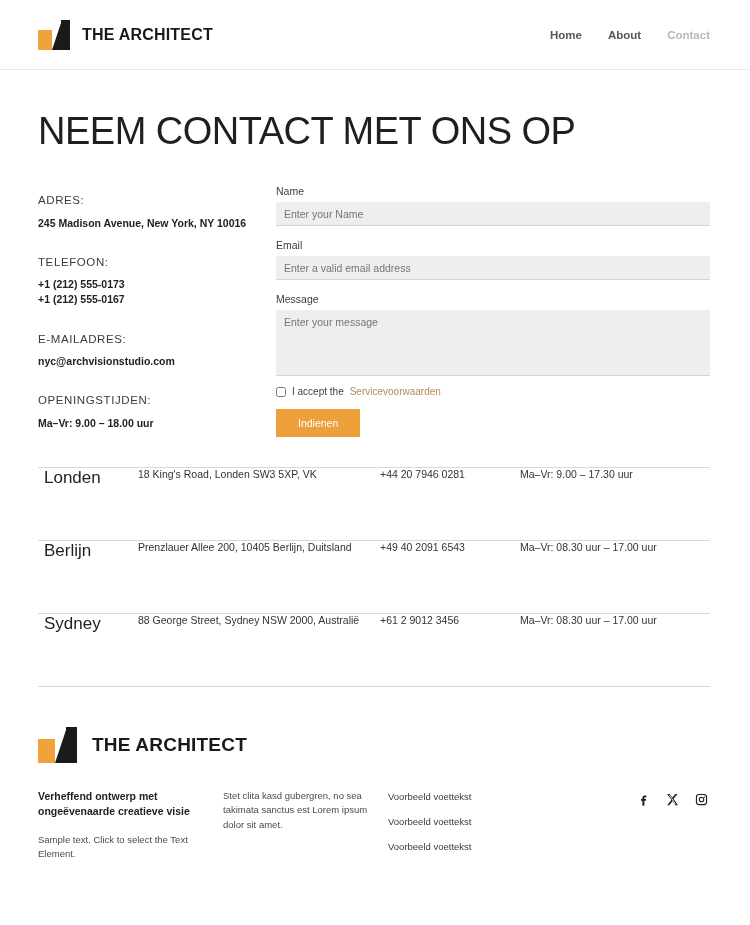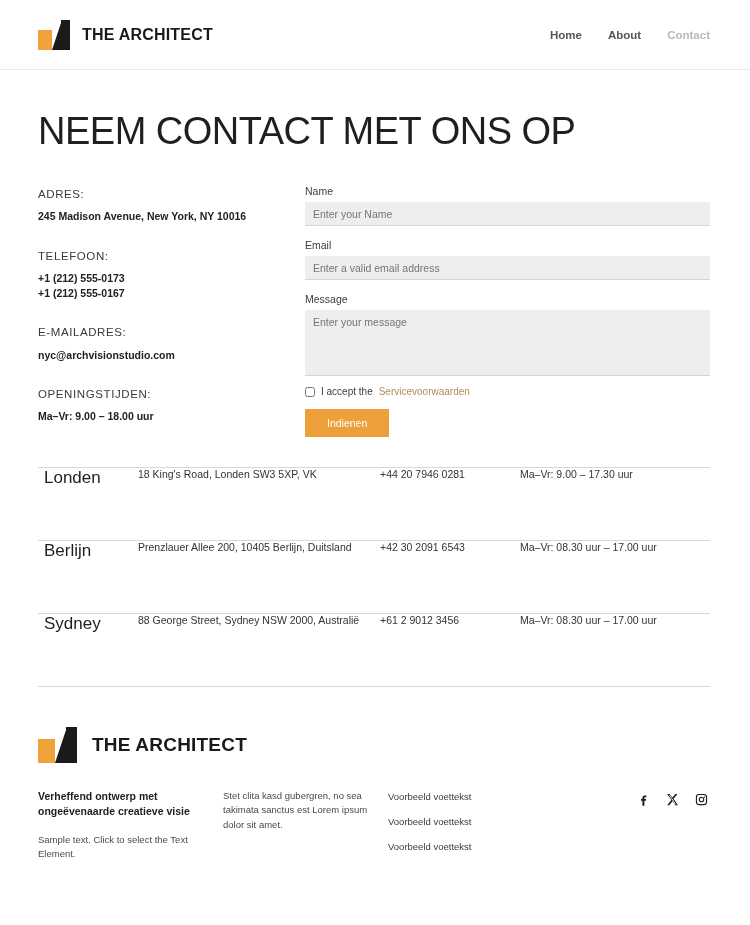--- a/index.html
+++ b/index.html
@@ -79,21 +79,22 @@
     letter-spacing: -0.5px;
     color: #1f1f1f;
     padding: 40px 38px 0 38px;
     margin: 0;
   }
 
   
   .contact-wrap {
     display: flex;
     padding: 32px 40px 0 38px;
-    gap: 37px;
+    gap: 8px;
+    align-items: center;
   }
   .info-col { width: 230px; padding-top: 2px; }
   .info-label {
     font-size: 11.5px;
     letter-spacing: 0.6px;
     color: #3a3a3a;
     margin-bottom: 8px;
     line-height: 1.25;
   }
   .info-value {
@@ -324,21 +325,21 @@
 <div class="offices">
   <div class="office-row">
     <div class="office-city">Londen</div>
     <div class="office-address">18 King's Road, Londen SW3 5XP, VK</div>
     <div class="office-phone">+44 20 7946 0281</div>
     <div class="office-hours">Ma–Vr: 9.00 – 17.30 uur</div>
   </div>
   <div class="office-row">
     <div class="office-city">Berlijn</div>
     <div class="office-address">Prenzlauer Allee 200, 10405 Berlijn, Duitsland</div>
-    <div class="office-phone">+42 30 2091 6543</div>
+    <div class="office-phone">+49 40 2091 6543</div>
     <div class="office-hours">Ma–Vr: 08.30 uur – 17.00 uur</div>
   </div>
   <div class="office-row">
     <div class="office-city">Sydney</div>
     <div class="office-address">88 George Street, Sydney NSW 2000, Australië</div>
     <div class="office-phone">+61 2 9012 3456</div>
     <div class="office-hours">Ma–Vr: 08.30 uur – 17.00 uur</div>
   </div>
 </div>
 

